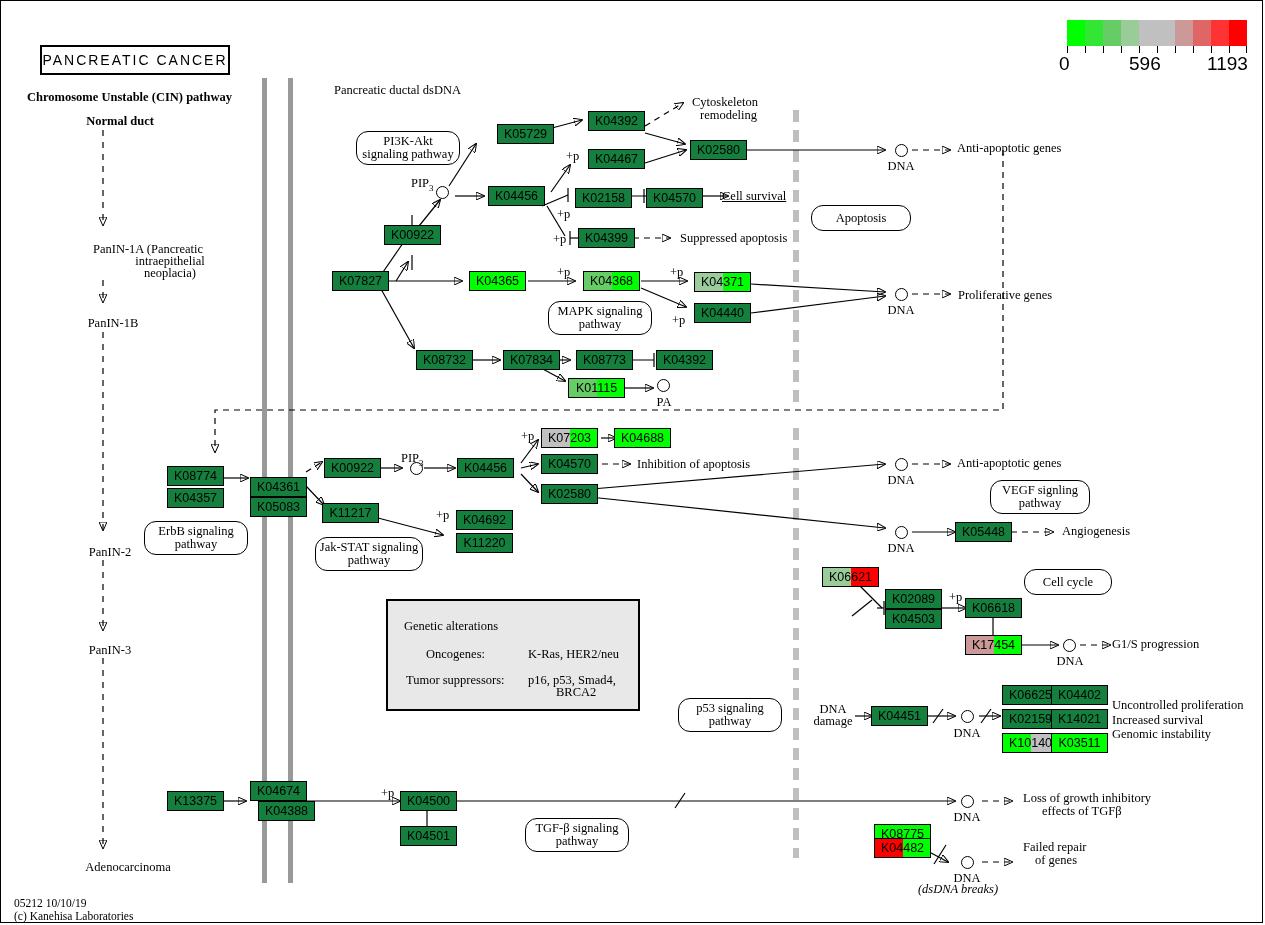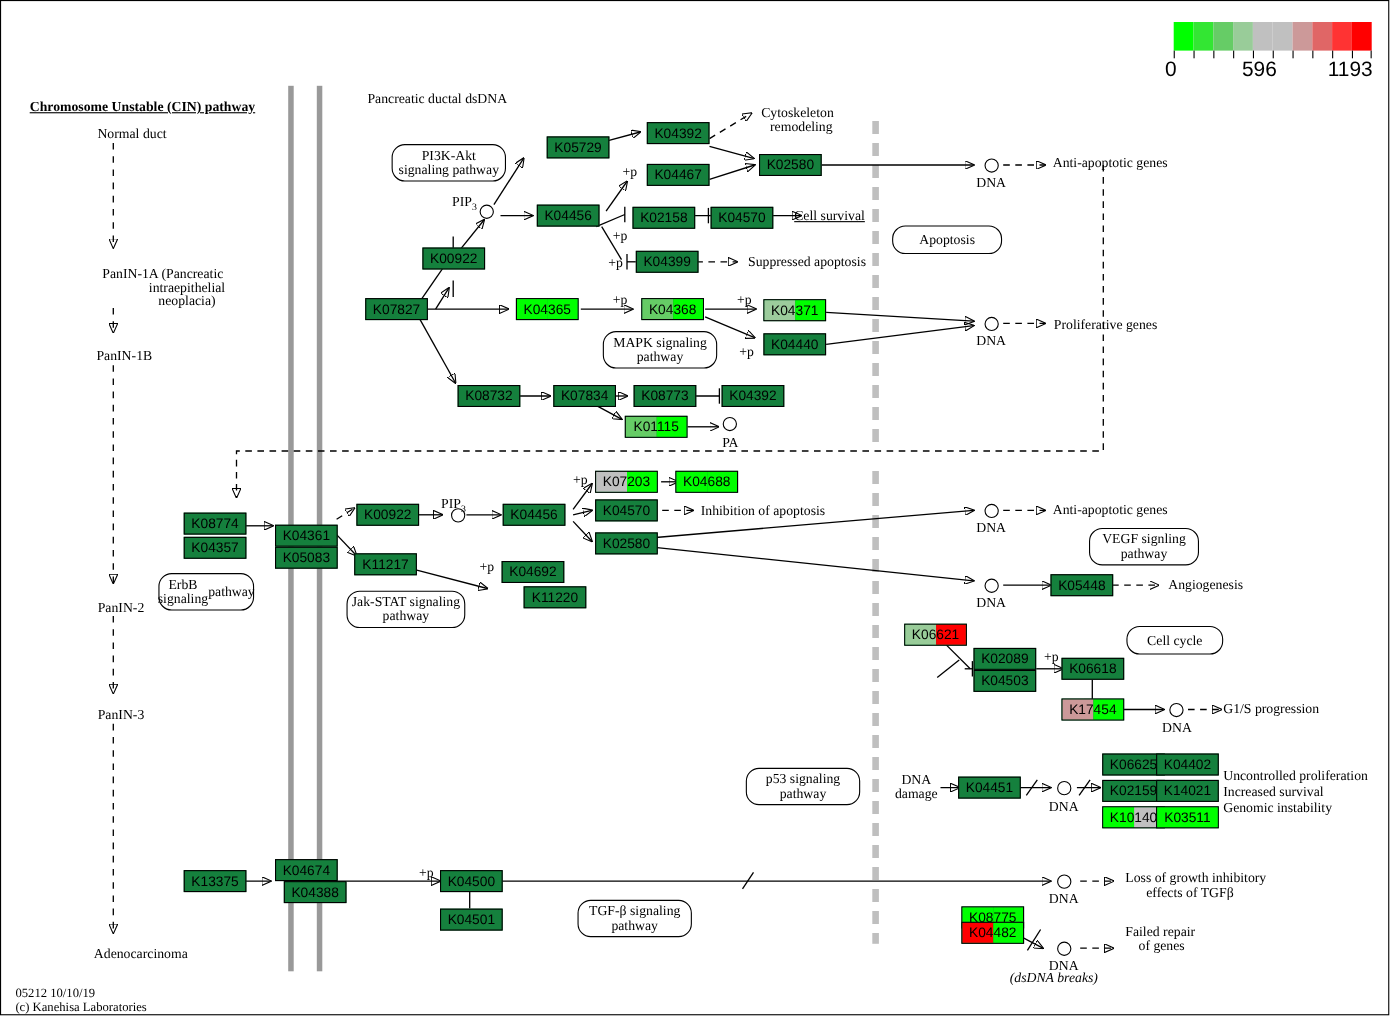--- a/index.html
+++ b/index.html
@@ -17,21 +17,21 @@
   .kbox .fillR{right:0;width:50%;}
 
   
   .mapbox{position:absolute;box-sizing:border-box;border:1px solid #000;background:#fff;
           border-radius:12px;font-size:12.5px;line-height:13px;text-align:center;color:#000;
           display:flex;align-items:center;justify-content:center;z-index:5;}
 
   
   .txt{position:absolute;font-size:12.5px;line-height:13px;color:#000;white-space:nowrap;z-index:7;}
   .txt.c{text-align:center;transform:translateX(-50%);}
-  .txt.bold{font-weight:bold;text-decoration:underline;}
+  .txt.bold{font-weight:bold;}
 
   
   #title{position:absolute;left:40px;top:45px;width:186px;height:26px;border:2px solid #000;
          background:#fff;font-family:"Liberation Sans",sans-serif;font-size:14px;letter-spacing:2px;
          display:flex;align-items:center;justify-content:center;z-index:8;}
 
   
   .membrane{position:absolute;width:5px;background:#999;z-index:2;}
   
   .nucbar{position:absolute;width:6px;z-index:2;
@@ -92,24 +92,25 @@
         <i style="left:162px"></i>
         <i style="left:179px"></i>
     </div>
     <div class="nums">
       <b style="left:-8px">0</b>
       <b style="left:62px">596</b>
       <b style="left:140px">1193</b>
     </div>
   </div>
 
+  <div id="title">PANCREATIC CANCER</div>
   <div class="txt bold" style="left:27px;top:91px;font-size:12.5px;">Chromosome Unstable (CIN) pathway</div>
   <div class="txt" style="left:334px;top:84px;">Pancreatic ductal dsDNA</div>
 
-  <div class="txt c" style="left:120px;top:115px;">Normal duct</div>
+  <div class="txt c" style="left:120px;top:115px;font-weight:bold;">Normal duct</div>
   <div class="txt c" style="left:148px;top:243px;">PanIN-1A (Pancreatic</div>
   <div class="txt c" style="left:170px;top:255px;">intraepithelial</div>
   <div class="txt c" style="left:170px;top:267px;">neoplacia)</div>
   <div class="txt c" style="left:113px;top:317px;">PanIN-1B</div>
   <div class="txt c" style="left:110px;top:546px;">PanIN-2</div>
   <div class="txt c" style="left:110px;top:644px;">PanIN-3</div>
   <div class="txt c" style="left:128px;top:861px;">Adenocarcinoma</div>
 
   <div class="membrane" style="left:262px;top:78px;height:805px;"></div>
   <div class="membrane" style="left:288px;top:78px;height:805px;"></div>
@@ -221,21 +222,21 @@
     <span>PI3K-Akt</span>
     <span>signaling pathway</span>
   </div>
   <div class="mapbox" style="left:548px;top:301px;width:104px;height:34px;flex-direction:column;">
     <span>MAPK signaling</span>
     <span>pathway</span>
   </div>
   <div class="mapbox" style="left:811px;top:205px;width:100px;height:26px;">
     <span>Apoptosis</span>
   </div>
-  <div class="mapbox" style="left:144px;top:521px;width:87px;height:34px;flex-direction:row;">
+  <div class="mapbox" style="left:144px;top:521px;width:104px;height:34px;flex-direction:column;">
     <span>ErbB signaling</span>
     <span>pathway</span>
   </div>
   <div class="mapbox" style="left:315px;top:537px;width:108px;height:34px;flex-direction:column;">
     <span>Jak-STAT signaling</span>
     <span>pathway</span>
   </div>
   <div class="mapbox" style="left:990px;top:480px;width:100px;height:34px;flex-direction:column;">
     <span>VEGF signling</span>
     <span>pathway</span>
@@ -354,21 +355,21 @@
     </div>
   <div class="kbox" style="left:541px;top:454px">
       <span class="lbl">K04570</span>
     </div>
   <div class="kbox" style="left:541px;top:484px">
       <span class="lbl">K02580</span>
     </div>
   <div class="kbox" style="left:456px;top:510px">
       <span class="lbl">K04692</span>
     </div>
-  <div class="kbox" style="left:476px;top:533px">
+  <div class="kbox" style="left:456px;top:533px">
       <span class="lbl">K11220</span>
     </div>
   <div class="kbox" style="left:955px;top:522px">
       <span class="lbl">K05448</span>
     </div>
 
   <div class="kbox" style="left:822px;top:567px">
     <span class="fillL" style="background:#99cc99"></span>
     <span class="fillR" style="background:#ff0000"></span>
     <span class="lbl">K06621</span>
@@ -492,19 +493,27 @@
   <div class="txt" style="left:1062px;top:525px;">Angiogenesis</div>
   <div class="txt" style="left:1112px;top:638px;">G1/S progression</div>
   <div class="txt" style="left:1112px;top:699px;">Uncontrolled proliferation</div>
   <div class="txt" style="left:1112px;top:714px;">Increased survival</div>
   <div class="txt" style="left:1112px;top:728px;">Genomic instability</div>
   <div class="txt" style="left:1023px;top:792px;">Loss of growth inhibitory</div>
   <div class="txt" style="left:1042px;top:805px;">effects of TGFβ</div>
   <div class="txt" style="left:1023px;top:841px;">Failed repair</div>
   <div class="txt" style="left:1035px;top:854px;">of genes</div>
 
+  <div id="genalt">
+    <div class="txt" style="left:16px;top:19px;">Genetic alterations</div>
+    <div class="txt" style="left:38px;top:47px;">Oncogenes:</div>
+    <div class="txt" style="left:140px;top:47px;">K-Ras, HER2/neu</div>
+    <div class="txt" style="left:18px;top:73px;">Tumor suppressors:</div>
+    <div class="txt" style="left:140px;top:73px;">p16, p53, Smad4,</div>
+    <div class="txt" style="left:168px;top:85px;">BRCA2</div>
+  </div>
 
   <div id="footer">
     <div>05212 10/10/19</div>
     <div>(c) Kanehisa Laboratories</div>
   </div>
 
 </div>
 
 </body></html>

